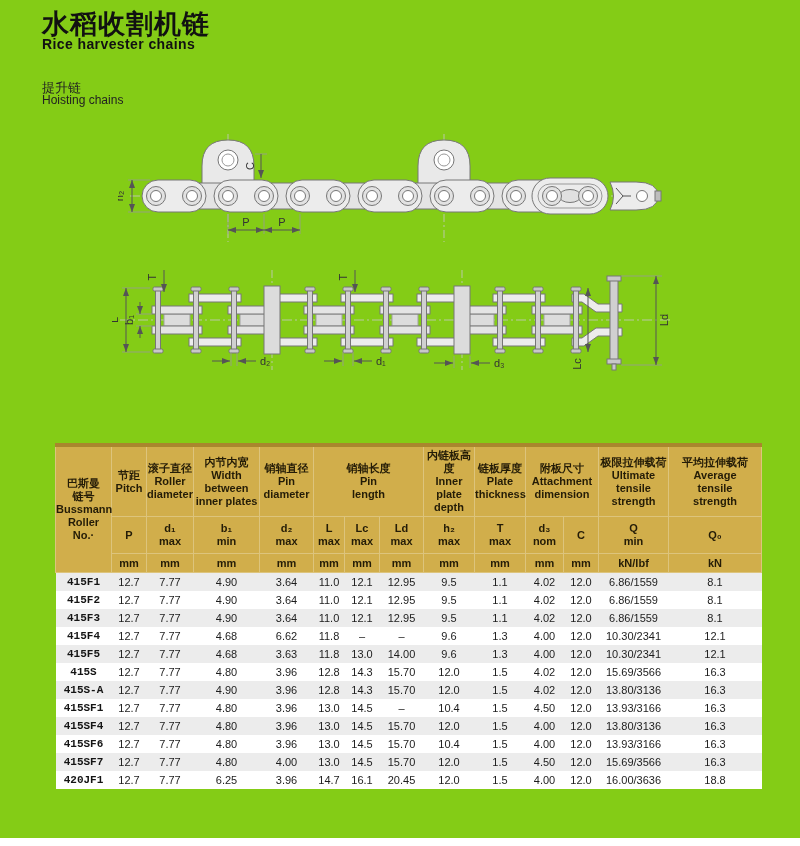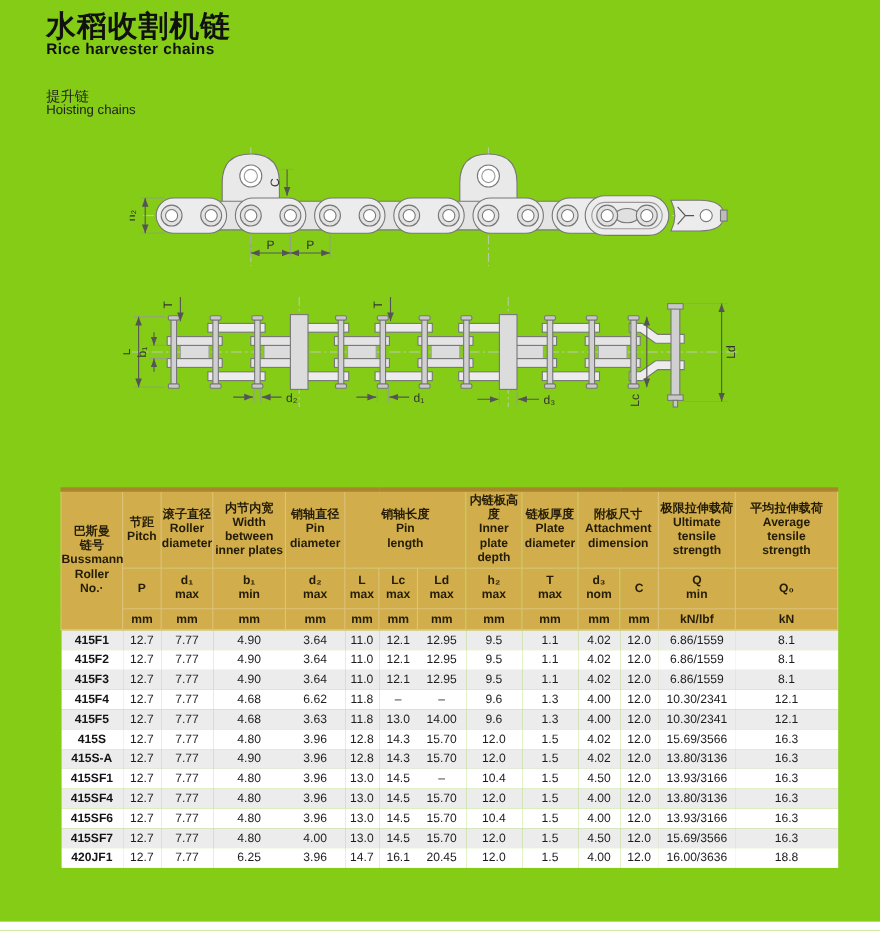--- a/index.html
+++ b/index.html
@@ -22,21 +22,21 @@
     border-top:4px solid #a9862d;}
   .spec-table thead th{background:#d1ae4b;color:#241c07;font-weight:bold;font-size:11px;line-height:13px;
     border:1px solid #ddc47c;white-space:pre-line;text-align:center;vertical-align:middle;padding:2px 0;}
   .spec-table th.chaincol{font-weight:bold;}
   .spec-table th.grp{height:60px;}
   .spec-table th.sym{height:32px;}
   .spec-table th.unit{height:14px;margin-left:34px;}
   .spec-table tbody td{font-size:11px;line-height:18px;height:18px;text-align:center;padding:0;color:#1c1c1c;border:none;}
   .spec-table tbody tr:nth-child(odd){background:#ececec;}
   .spec-table tbody tr:nth-child(even){background:#ffffff;}
-  .spec-table tbody td.chain{font-weight:bold;color:#141414;}
+  .spec-table tbody td.chain{font-weight:bold;color:#141414;font-family:Liberation Mono, monospace;}
 </style>
 </head>
 <body>
 
 <div class="page">
 
   <div class="title-zh">水稻收割机链</div>
   <div class="title-en">Rice harvester chains</div>
   <div class="sub-zh">提升链</div>
   <div class="sub-en">Hoisting chains</div>
@@ -341,21 +341,21 @@
 diameter</th>
           <th colspan="3" class="grp">销轴长度
 Pin
 length</th>
           <th colspan="1" class="grp">内链板高度
 Inner
 plate
 depth</th>
           <th colspan="1" class="grp">链板厚度
 Plate
-diameter</th>
+thickness</th>
           <th colspan="2" class="grp">附板尺寸
 Attachment
 dimension</th>
           <th colspan="1" class="grp">极限拉伸载荷
 Ultimate
 tensile
 strength</th>
           <th colspan="1" class="grp">平均拉伸载荷
 Average
 tensile

